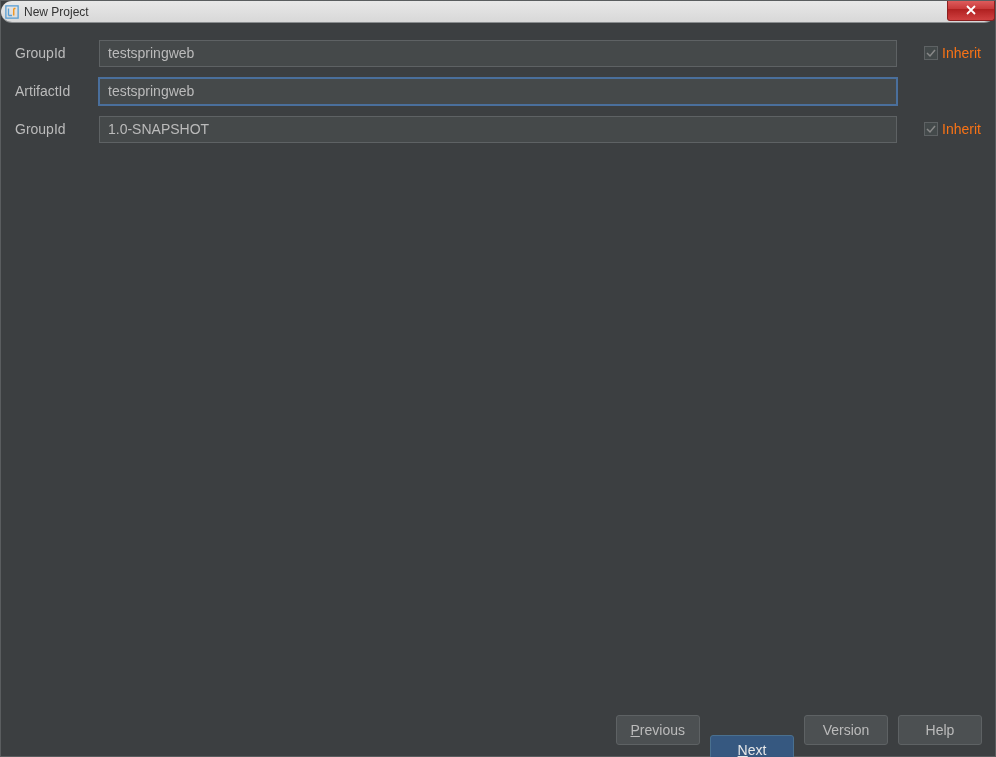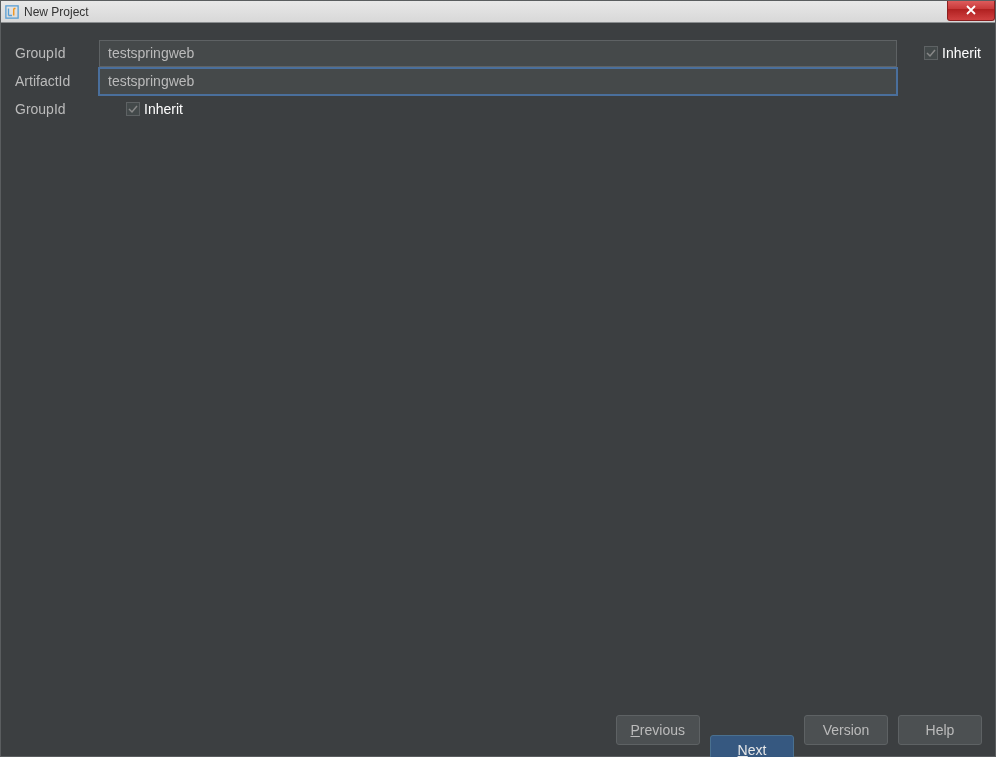--- a/index.html
+++ b/index.html
@@ -13,20 +13,21 @@
     overflow: hidden;
     border: 1px solid #5a5d5f;
   }
   .titlebar {
     height: 22px;
     background: linear-gradient(to bottom, #e8e8e8 0%, #d8d8d8 100%);
     border-bottom: 1px solid #8a8d8f;
     display: flex;
     align-items: center;
     position: relative;
+    border-radius: 11px;
   }
   .titlebar-icon {
     width: 16px;
     height: 16px;
     margin-left: 3px;
     display: flex;
     align-items: center;
     justify-content: center;
   }
   .titlebar-icon svg { width: 14px; height: 14px; }
@@ -55,20 +56,21 @@
   }
   .titlebar-close svg { width: 10px; height: 10px; }
 
   .content {
     padding: 16px 14px 0 14px;
   }
 
   .form-row {
     display: flex;
     align-items: center;
+    margin-bottom: 10px;
     height: 28px;
   }
   .form-label {
     width: 84px;
     color: #bbbbbb;
     font-size: 14px;
     flex-shrink: 0;
   }
   .form-input {
     flex: 1;
@@ -85,21 +87,21 @@
     border: 1px solid #4a6f9c;
     box-shadow: 0 0 0 1px #4a6f9c;
   }
   .inherit-wrap {
     width: 84px;
     display: flex;
     align-items: center;
     justify-content: flex-end;
     flex-shrink: 0;
     gap: 4px;
-    color: #ffffff;
+    color: #f97316;
     font-size: 14px;
   }
   .inherit-check {
     width: 14px;
     height: 14px;
     background: #43494a;
     border: 1px solid #5e6264;
     display: flex;
     align-items: center;
     justify-content: center;
@@ -178,20 +180,21 @@
   </div>
 
   <div class="form-row">
     <div class="form-label">ArtifactId</div>
     <input class="form-input focused" type="text" value="testspringweb" style="">
     <div class="inherit-wrap"></div>
   </div>
 
   <div class="form-row">
     <div class="form-label">GroupId</div>
+    <input class="form-input" type="text" value="1.0-SNAPSHOT" style="">
     <div class="inherit-wrap">
       <span class="inherit-check">
         <svg viewBox="0 0 10 10">
             <path d="M1 5 L4 8 L9 2" stroke="#888" stroke-width="1.5" fill="none"></path>
           </svg>
       </span>
       <span>Inherit</span>
     </div>
   </div>
 

